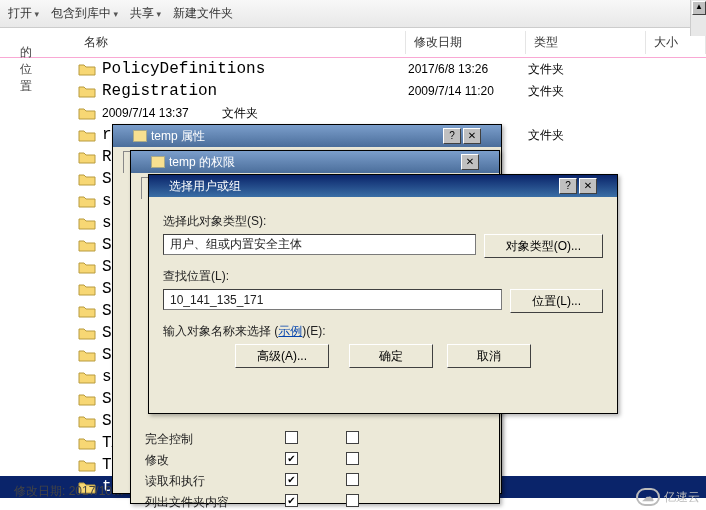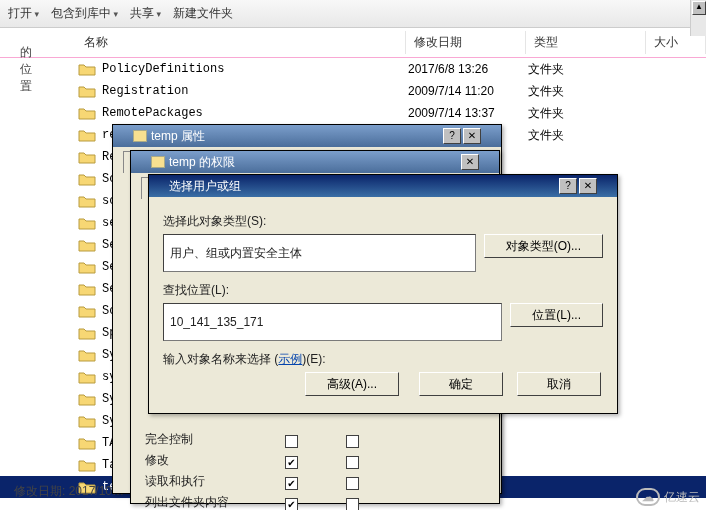--- a/index.html
+++ b/index.html
@@ -11,52 +11,52 @@
   .header-row .col{padding:3px 8px;color:#333;border-right:1px solid #e5e5e5}
   .col-name{width:330px;margin-left:76px}
   .col-date{width:120px}
   .col-type{width:120px}
   .col-size{flex:1}
   .filelist{position:relative}
   .filerow{display:flex;align-items:center;height:22px;padding-left:78px}
   .filerow.selected{background:#0a246a;color:#fff}
   .folder-icon{width:18px;height:14px;margin-right:6px}
   .folder-icon svg{width:18px;height:14px}
-  .filerow .fname{width:306px;font-family:"Courier New",monospace;font-size:12px}
+  .filerow .fname{width:306px;font-family:"Courier New",monospace;font-size:16px}
   .filerow .fdate{width:120px}
   .filerow .ftype{width:120px}
   .left-pane{position:absolute;left:0;top:28px;bottom:0;width:60px;padding:10px 4px;color:#0b4a8a}
   .left-pane .link{margin:6px 16px;color:#444}
   .footer-status{position:absolute;left:14px;bottom:10px;color:#444}
   
   .win{position:absolute;border:1px solid #000;background:#ece9d8;box-shadow:2px 2px 4px rgba(0,0,0,.3)}
   .titlebar{height:22px;background:linear-gradient(#7b9ecb,#4b6e9b);color:#fff;display:flex;align-items:center;padding:0 20px;justify-content:space-between}
   .titlebar .t-left{display:flex;align-items:center;gap:4px}
   .titlebar .t-icon{width:14px;height:12px;display:inline-block;background:#f8e090;border:1px solid #aa8;}
   .titlebar .btns{display:flex;gap:2px}
   .titlebar button{width:18px;height:16px;font-size:10px;line-height:14px;border:1px solid #fff;border-right-color:#404040;border-bottom-color:#404040;background:#c0c0c0;color:#000}
   .tab{position:absolute;top:26px;left:10px;background:#ece9d8;border:1px solid #888;border-bottom:none;padding:2px 10px}
   .win-body{padding:10px 14px 12px;color:#222}
   .lbl{margin:6px 0 4px}
-  .field{width:100%;background:#fff;border:1px solid #7a7a7a;border-top-color:#404040;border-left-color:#404040;padding:3px 6px;height:38px;display:flex;align-items:center}
+  .field{width:100%;background:#fff;border:1px solid #7a7a7a;border-top-color:#404040;border-left-color:#404040;padding:3px 6px;height:21px;display:flex;align-items:center}
   .btn{height:24px;border:1px solid #fff;border-right-color:#404040;border-bottom-color:#404040;background:#ece9d8;padding:0 21px;min-width:84px;text-align:center}
   .btn.disabled{color:#888}
   .row{display:flex;align-items:flex-start;gap:8px;margin-bottom:10px}
   .row .left{flex:1}
   .txtarea{height:40px;width:100%;resize:none;border:1px solid #7a7a7a;border-top-color:#404040;border-left-color:#404040;background:#fff}
   
-  .perm-row{display:flex;align-items:flex-end;gap:20px;padding:2px 0}
+  .perm-row{display:flex;align-items:flex-start;gap:20px;padding:2px 0}
   .perm-row .pl{width:120px}
   .chk{width:13px;height:13px;border:1px solid #404040;background:#fff;display:inline-flex;align-items:center;justify-content:center;font-size:10px}
   .chk.checked::after{content:"✔";color:#000}
   .arrow{position:absolute;left:120px;top:320px;pointer-events:none}
   .watermark{position:absolute;right:6px;bottom:4px;color:#bbb;font-size:14px;display:flex;align-items:center;gap:4px}
   .watermark .c{border:2px solid #bbb;border-radius:10px;padding:0 4px;font-weight:bold}
   a.link-like{color:#0645ad;text-decoration:underline}
-  .dlg-foot{display:flex;justify-content:flex-end;padding:0 2px 0px;gap:20px}
+  .dlg-foot{display:flex;justify-content:center;padding:0 2px 0px;gap:20px}
   .dlg-foot .right{display:flex;gap:14px}
   .scroll-hint{position:absolute;top:0;right:0;width:16px;height:36px;background:#e8e8e8;border-left:1px solid #ccc}
   .scroll-hint .sb{width:14px;height:14px;background:#c0c0c0;border:1px solid #fff;border-right-color:#404040;border-bottom-color:#404040;margin:1px}
   .scroll-hint .sb::before{content:"▲";font-size:8px;display:block;text-align:center;color:#000}
 </style>
 </head>
 <body>
 
 <div class="tb">
   <span class="drop"><span>打开</span></span>
@@ -94,21 +94,20 @@
           <path d="M1 3h5l2 2h9v8H1z" fill="#f7d774" stroke="#b89b3e"></path>
         </svg></span>
       <span class="fname">Registration</span>
       <span class="fdate">2009/7/14 11:20</span>
       <span class="ftype">文件夹</span>
     </div>
     <div class="filerow">
       <span class="folder-icon"><svg viewBox="0 0 18 14">
           <path d="M1 3h5l2 2h9v8H1z" fill="#f7d774" stroke="#b89b3e"></path>
         </svg></span>
-      <span class="fname">RemotePackages</span>
       <span class="fdate">2009/7/14 13:37</span>
       <span class="ftype">文件夹</span>
     </div>
     <div class="filerow">
       <span class="folder-icon"><svg viewBox="0 0 18 14">
           <path d="M1 3h5l2 2h9v8H1z" fill="#f7d774" stroke="#b89b3e"></path>
         </svg></span>
       <span class="fname">rescache</span>
       <span class="fdate">2017/10/26 21:10</span>
       <span class="ftype">文件夹</span>

